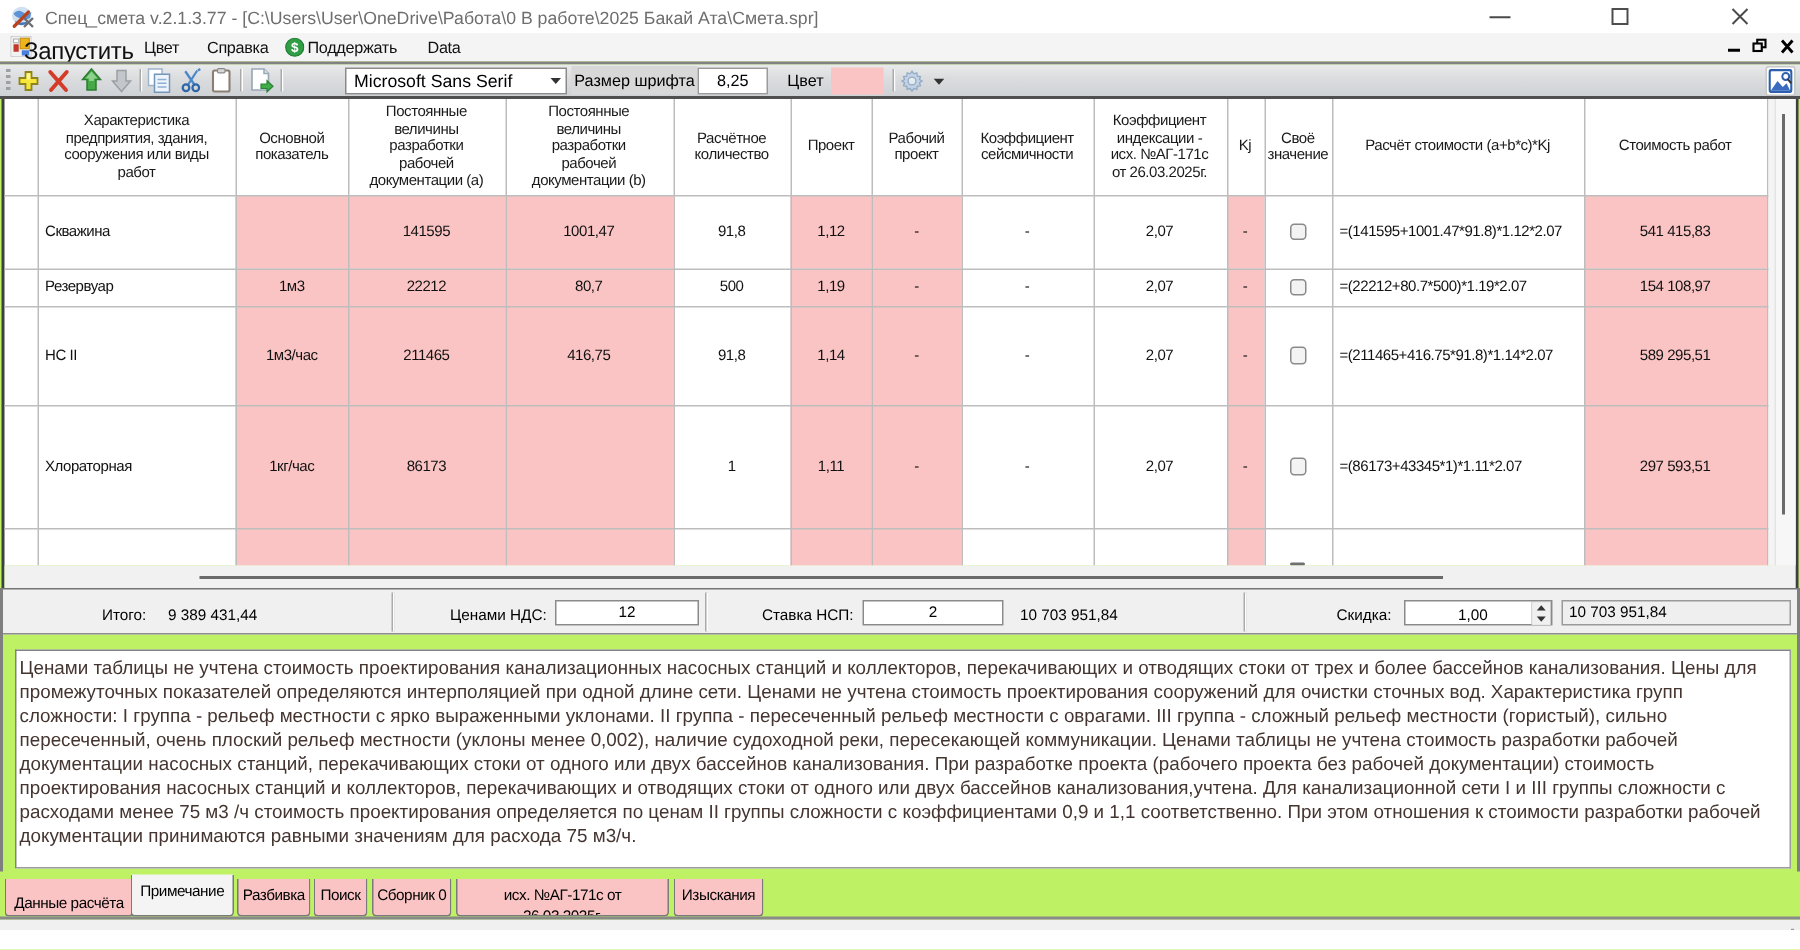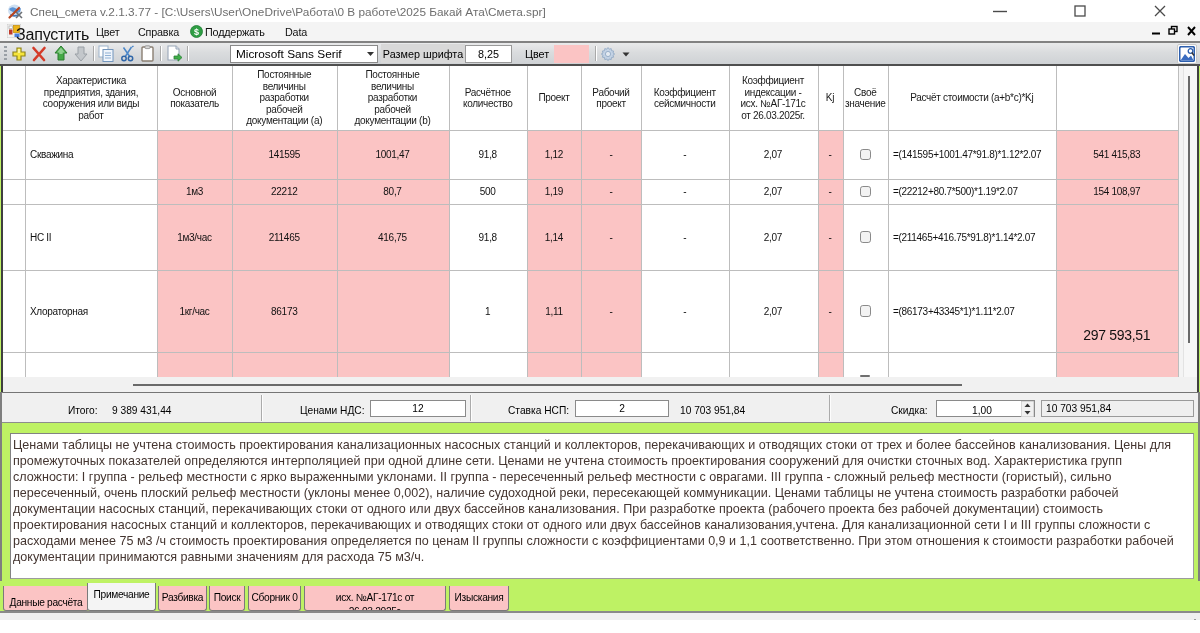--- a/index.html
+++ b/index.html
@@ -173,32 +173,34 @@
 <div style="left:232px;top:66px;width:104.5px;height:64px;display:flex;align-items:center;justify-content:center;text-align:center;font-size:10px;letter-spacing:-0.3px;line-height:11.5px;color:#1a1a1a;">Постоянные<br>величины<br>разработки<br>рабочей<br>документации (a)</div>
 <div style="left:336.5px;top:66px;width:112.0px;height:64px;display:flex;align-items:center;justify-content:center;text-align:center;font-size:10px;letter-spacing:-0.3px;line-height:11.5px;color:#1a1a1a;">Постоянные<br>величины<br>разработки<br>рабочей<br>документации (b)</div>
 <div style="left:448.5px;top:66px;width:78.5px;height:64px;display:flex;align-items:center;justify-content:center;text-align:center;font-size:10px;letter-spacing:-0.3px;line-height:11.5px;color:#1a1a1a;">Расчётное<br>количество</div>
 <div style="left:527px;top:66px;width:54px;height:64px;display:flex;align-items:center;justify-content:center;text-align:center;font-size:10px;letter-spacing:-0.3px;line-height:11.5px;color:#1a1a1a;">Проект</div>
 <div style="left:581px;top:66px;width:60px;height:64px;display:flex;align-items:center;justify-content:center;text-align:center;font-size:10px;letter-spacing:-0.3px;line-height:11.5px;color:#1a1a1a;">Рабочий<br>проект</div>
 <div style="left:641px;top:66px;width:87.5px;height:64px;display:flex;align-items:center;justify-content:center;text-align:center;font-size:10px;letter-spacing:-0.3px;line-height:11.5px;color:#1a1a1a;">Коэффициент<br>сейсмичности</div>
 <div style="left:728.5px;top:66px;width:89.0px;height:64px;display:flex;align-items:center;justify-content:center;text-align:center;font-size:10px;letter-spacing:-0.3px;line-height:11.5px;color:#1a1a1a;">Коэффициент<br>индексации -<br>исх. №АГ-171с<br>от 26.03.2025г.</div>
 <div style="left:817.5px;top:66px;width:25.0px;height:64px;display:flex;align-items:center;justify-content:center;text-align:center;font-size:10px;letter-spacing:-0.3px;line-height:11.5px;color:#1a1a1a;">Kj</div>
 <div style="left:842.5px;top:66px;width:45.5px;height:64px;display:flex;align-items:center;justify-content:center;text-align:center;font-size:10px;letter-spacing:-0.3px;line-height:11.5px;color:#1a1a1a;">Своё<br>значение</div>
 <div style="left:888px;top:66px;width:167.5px;height:64px;display:flex;align-items:center;justify-content:center;text-align:center;font-size:10px;letter-spacing:-0.3px;line-height:11.5px;color:#1a1a1a;">Расчёт стоимости (a+b*c)*Kj</div>
+<div style="left:1055.5px;top:66px;width:122.5px;height:64px;display:flex;align-items:center;justify-content:center;text-align:center;font-size:10px;letter-spacing:-0.3px;line-height:11.5px;color:#1a1a1a;">Стоимость работ</div>
 <div style="left:30px;top:130px;width:124px;height:49px;display:flex;align-items:center;font-size:10px;letter-spacing:-0.3px;color:#111;">Скважина</div>
 <div style="left:232px;top:130px;width:104.5px;height:49px;display:flex;align-items:center;justify-content:center;font-size:10px;letter-spacing:-0.3px;color:#111;">141595</div>
 <div style="left:336.5px;top:130px;width:112.0px;height:49px;display:flex;align-items:center;justify-content:center;font-size:10px;letter-spacing:-0.3px;color:#111;">1001,47</div>
 <div style="left:448.5px;top:130px;width:78.5px;height:49px;display:flex;align-items:center;justify-content:center;font-size:10px;letter-spacing:-0.3px;color:#111;">91,8</div>
 <div style="left:527px;top:130px;width:54px;height:49px;display:flex;align-items:center;justify-content:center;font-size:10px;letter-spacing:-0.3px;color:#111;">1,12</div>
 <div style="left:581px;top:130px;width:60px;height:49px;display:flex;align-items:center;justify-content:center;font-size:10px;letter-spacing:-0.3px;color:#111;">-</div>
 <div style="left:641px;top:130px;width:87.5px;height:49px;display:flex;align-items:center;justify-content:center;font-size:10px;letter-spacing:-0.3px;color:#111;">-</div>
 <div style="left:728.5px;top:130px;width:89.0px;height:49px;display:flex;align-items:center;justify-content:center;font-size:10px;letter-spacing:-0.3px;color:#111;">2,07</div>
 <div style="left:817.5px;top:130px;width:25.0px;height:49px;display:flex;align-items:center;justify-content:center;font-size:10px;letter-spacing:-0.3px;color:#111;">-</div>
 <div style="left:1055.5px;top:130px;width:122.5px;height:49px;display:flex;align-items:center;justify-content:center;font-size:10px;letter-spacing:-0.3px;color:#111;">541 415,83</div>
 <div style="left:859.5px;top:148.75px;width:11.5px;height:11.5px;background:#f3f3f3;border:1.5px solid #8a8a8a;border-radius:2.8px;box-sizing:border-box;"></div>
 <div style="left:893px;top:130px;width:159.5px;height:49px;display:flex;align-items:center;font-size:10px;letter-spacing:-0.3px;color:#111;white-space:nowrap;">=(141595+1001.47*91.8)*1.12*2.07</div>
+<div style="left:30px;top:179px;width:124px;height:25px;display:flex;align-items:center;font-size:10px;letter-spacing:-0.3px;color:#111;">Резервуар</div>
 <div style="left:157px;top:179px;width:75px;height:25px;display:flex;align-items:center;justify-content:center;font-size:10px;letter-spacing:-0.3px;color:#111;">1м3</div>
 <div style="left:232px;top:179px;width:104.5px;height:25px;display:flex;align-items:center;justify-content:center;font-size:10px;letter-spacing:-0.3px;color:#111;">22212</div>
 <div style="left:336.5px;top:179px;width:112.0px;height:25px;display:flex;align-items:center;justify-content:center;font-size:10px;letter-spacing:-0.3px;color:#111;">80,7</div>
 <div style="left:448.5px;top:179px;width:78.5px;height:25px;display:flex;align-items:center;justify-content:center;font-size:10px;letter-spacing:-0.3px;color:#111;">500</div>
 <div style="left:527px;top:179px;width:54px;height:25px;display:flex;align-items:center;justify-content:center;font-size:10px;letter-spacing:-0.3px;color:#111;">1,19</div>
 <div style="left:581px;top:179px;width:60px;height:25px;display:flex;align-items:center;justify-content:center;font-size:10px;letter-spacing:-0.3px;color:#111;">-</div>
 <div style="left:641px;top:179px;width:87.5px;height:25px;display:flex;align-items:center;justify-content:center;font-size:10px;letter-spacing:-0.3px;color:#111;">-</div>
 <div style="left:728.5px;top:179px;width:89.0px;height:25px;display:flex;align-items:center;justify-content:center;font-size:10px;letter-spacing:-0.3px;color:#111;">2,07</div>
 <div style="left:817.5px;top:179px;width:25.0px;height:25px;display:flex;align-items:center;justify-content:center;font-size:10px;letter-spacing:-0.3px;color:#111;">-</div>
 <div style="left:1055.5px;top:179px;width:122.5px;height:25px;display:flex;align-items:center;justify-content:center;font-size:10px;letter-spacing:-0.3px;color:#111;">154 108,97</div>
@@ -207,32 +209,33 @@
 <div style="left:30px;top:204px;width:124px;height:66px;display:flex;align-items:center;font-size:10px;letter-spacing:-0.3px;color:#111;">НС II</div>
 <div style="left:157px;top:204px;width:75px;height:66px;display:flex;align-items:center;justify-content:center;font-size:10px;letter-spacing:-0.3px;color:#111;">1м3/час</div>
 <div style="left:232px;top:204px;width:104.5px;height:66px;display:flex;align-items:center;justify-content:center;font-size:10px;letter-spacing:-0.3px;color:#111;">211465</div>
 <div style="left:336.5px;top:204px;width:112.0px;height:66px;display:flex;align-items:center;justify-content:center;font-size:10px;letter-spacing:-0.3px;color:#111;">416,75</div>
 <div style="left:448.5px;top:204px;width:78.5px;height:66px;display:flex;align-items:center;justify-content:center;font-size:10px;letter-spacing:-0.3px;color:#111;">91,8</div>
 <div style="left:527px;top:204px;width:54px;height:66px;display:flex;align-items:center;justify-content:center;font-size:10px;letter-spacing:-0.3px;color:#111;">1,14</div>
 <div style="left:581px;top:204px;width:60px;height:66px;display:flex;align-items:center;justify-content:center;font-size:10px;letter-spacing:-0.3px;color:#111;">-</div>
 <div style="left:641px;top:204px;width:87.5px;height:66px;display:flex;align-items:center;justify-content:center;font-size:10px;letter-spacing:-0.3px;color:#111;">-</div>
 <div style="left:728.5px;top:204px;width:89.0px;height:66px;display:flex;align-items:center;justify-content:center;font-size:10px;letter-spacing:-0.3px;color:#111;">2,07</div>
 <div style="left:817.5px;top:204px;width:25.0px;height:66px;display:flex;align-items:center;justify-content:center;font-size:10px;letter-spacing:-0.3px;color:#111;">-</div>
+<div style="left:1055.5px;top:204px;width:122.5px;height:66px;display:flex;align-items:center;justify-content:center;font-size:10px;letter-spacing:-0.3px;color:#111;">589 295,51</div>
 <div style="left:859.5px;top:231.25px;width:11.5px;height:11.5px;background:#f3f3f3;border:1.5px solid #8a8a8a;border-radius:2.8px;box-sizing:border-box;"></div>
 <div style="left:893px;top:204px;width:159.5px;height:66px;display:flex;align-items:center;font-size:10px;letter-spacing:-0.3px;color:#111;white-space:nowrap;">=(211465+416.75*91.8)*1.14*2.07</div>
 <div style="left:30px;top:270px;width:124px;height:82px;display:flex;align-items:center;font-size:10px;letter-spacing:-0.3px;color:#111;">Хлораторная</div>
 <div style="left:157px;top:270px;width:75px;height:82px;display:flex;align-items:center;justify-content:center;font-size:10px;letter-spacing:-0.3px;color:#111;">1кг/час</div>
 <div style="left:232px;top:270px;width:104.5px;height:82px;display:flex;align-items:center;justify-content:center;font-size:10px;letter-spacing:-0.3px;color:#111;">86173</div>
 <div style="left:448.5px;top:270px;width:78.5px;height:82px;display:flex;align-items:center;justify-content:center;font-size:10px;letter-spacing:-0.3px;color:#111;">1</div>
 <div style="left:527px;top:270px;width:54px;height:82px;display:flex;align-items:center;justify-content:center;font-size:10px;letter-spacing:-0.3px;color:#111;">1,11</div>
 <div style="left:581px;top:270px;width:60px;height:82px;display:flex;align-items:center;justify-content:center;font-size:10px;letter-spacing:-0.3px;color:#111;">-</div>
 <div style="left:641px;top:270px;width:87.5px;height:82px;display:flex;align-items:center;justify-content:center;font-size:10px;letter-spacing:-0.3px;color:#111;">-</div>
 <div style="left:728.5px;top:270px;width:89.0px;height:82px;display:flex;align-items:center;justify-content:center;font-size:10px;letter-spacing:-0.3px;color:#111;">2,07</div>
 <div style="left:817.5px;top:270px;width:25.0px;height:82px;display:flex;align-items:center;justify-content:center;font-size:10px;letter-spacing:-0.3px;color:#111;">-</div>
-<div style="left:1055.5px;top:270px;width:122.5px;height:82px;display:flex;align-items:center;justify-content:center;font-size:14px;letter-spacing:-0.3px;color:#111;margin-top:24px;">297 593,51</div>
+<div style="left:1055.5px;top:270px;width:122.5px;height:82px;display:flex;align-items:center;justify-content:center;font-size:10px;letter-spacing:-0.3px;color:#111;">297 593,51</div>
 <div style="left:859.5px;top:305.25px;width:11.5px;height:11.5px;background:#f3f3f3;border:1.5px solid #8a8a8a;border-radius:2.8px;box-sizing:border-box;"></div>
 <div style="left:893px;top:270px;width:159.5px;height:82px;display:flex;align-items:center;font-size:10px;letter-spacing:-0.3px;color:#111;white-space:nowrap;">=(86173+43345*1)*1.11*2.07</div>
 <div style="left:860.25px;top:375px;width:10px;height:1.8px;background:#6f6f6f;border-radius:1px;"></div>
 <div style="left:1178.5px;top:66px;width:18px;height:310.5px;background:#f4f4f4;"></div>
 <div style="left:1183px;top:66px;width:13.5px;height:310.5px;background:#f7f7f7;border-left:1px solid #e3e3e3;box-sizing:border-box;"></div>
 <div style="left:1188px;top:76px;width:2px;height:267px;background:#6a6a6a;"></div>
 <div style="left:3px;top:376.5px;width:1193.5px;height:16px;background:#f1f1f1;"></div>
 <div style="left:133px;top:384.3px;width:829px;height:1.9px;background:#6a6a6a;"></div>
 <div style="left:0;top:392.3px;width:1200px;height:30.7px;background:#f0f0f0;border-top:1.3px solid #757575;border-bottom:1.4px solid #8d8d8d;box-sizing:border-box;"></div>
 <div style="left:261px;top:395px;width:1px;height:26px;background:#ababab;border-right:1px solid #fdfdfd;"></div>

